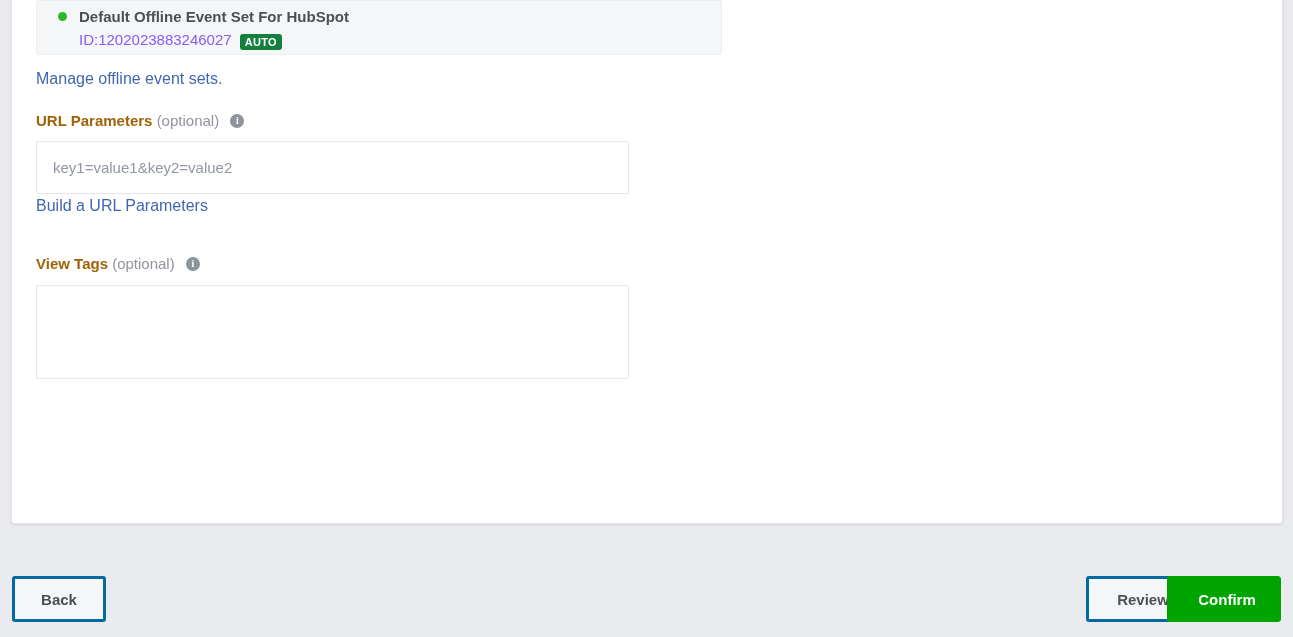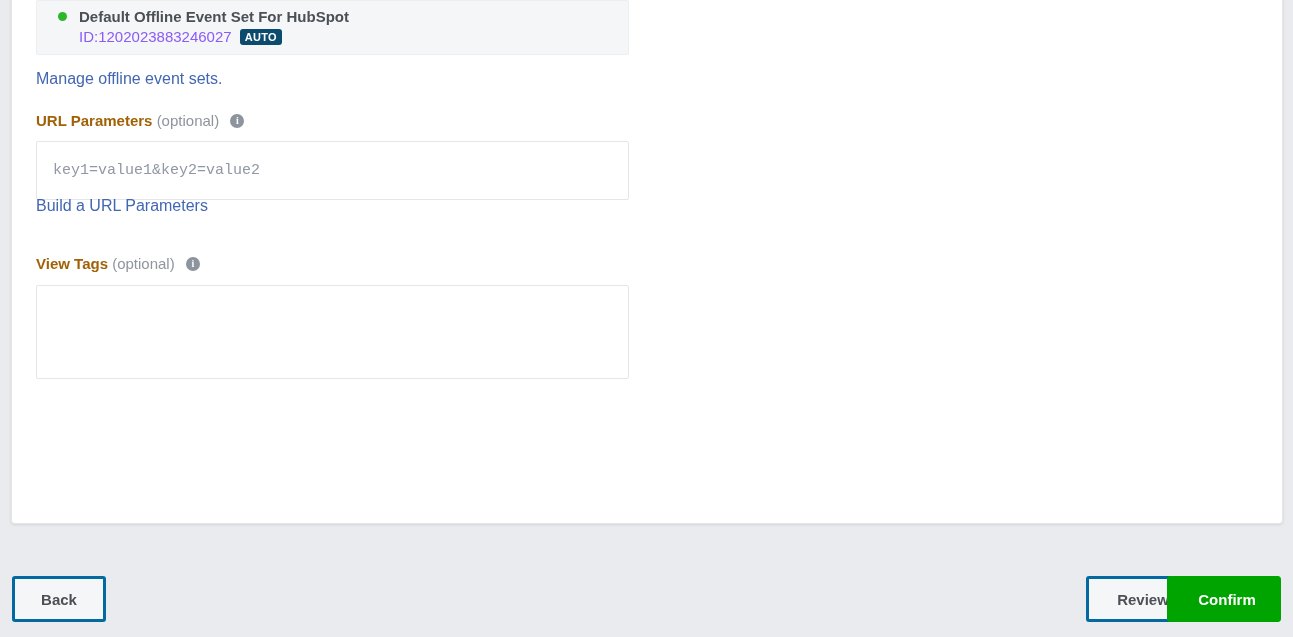--- a/index.html
+++ b/index.html
@@ -50,21 +50,21 @@
     position: relative;
     top: -1px;
     font-family: "Liberation Serif", serif;
   }
 
   
   .eventset-card {
     position: absolute;
     left: 24px;
     top: 120px;
-    width: 593px;
+    width: 686px;
     height: 55px;
     background: #f5f6f7;
     border: 1px solid #eceef0;
     border-radius: 2px;
     box-sizing: border-box;
     padding: 7px 0 0 21px;
   }
   .eventset-title-row {
     display: flex;
     align-items: center;
@@ -87,28 +87,29 @@
     align-items: center;
     margin-top: 3px;
     margin-left: 21px;
   }
   .eventset-id {
     font-size: 15px;
     color: #8b5cf6;
   }
   .auto-badge {
     margin-left: 8px;
-    background: #0c4a6e;
+    background: #15803d;
     color: #ffffff;
     font-size: 11px;
     font-weight: bold;
     letter-spacing: 0.3px;
     border-radius: 3px;
     padding: 2px 5px 2px 5px;
     line-height: 12px;
+    margin-top: 6px;
   }
 
   
   .link {
     color: #4267b2;
     text-decoration: none;
     font-size: 16px;
     cursor: pointer;
   }
   .manage-link {
@@ -146,26 +147,26 @@
     left: 24px;
     top: 375px;
   }
 
   
   .url-input {
     position: absolute;
     left: 24px;
     top: 261px;
     width: 593px;
-    height: 59px;
+    height: 53px;
     box-sizing: border-box;
     border: 1px solid #e4e6eb;
     border-radius: 2px;
     background: #ffffff;
-    font-family: Liberation Mono, monospace;
+    font-family: Liberation Sans, sans-serif;
     font-size: 15px;
     color: #1d2129;
     padding: 0 16px;
     outline: none;
   }
   .url-input::placeholder { color: #9197a3; }
 
   .viewtags-input {
     position: absolute;
     left: 24px;

